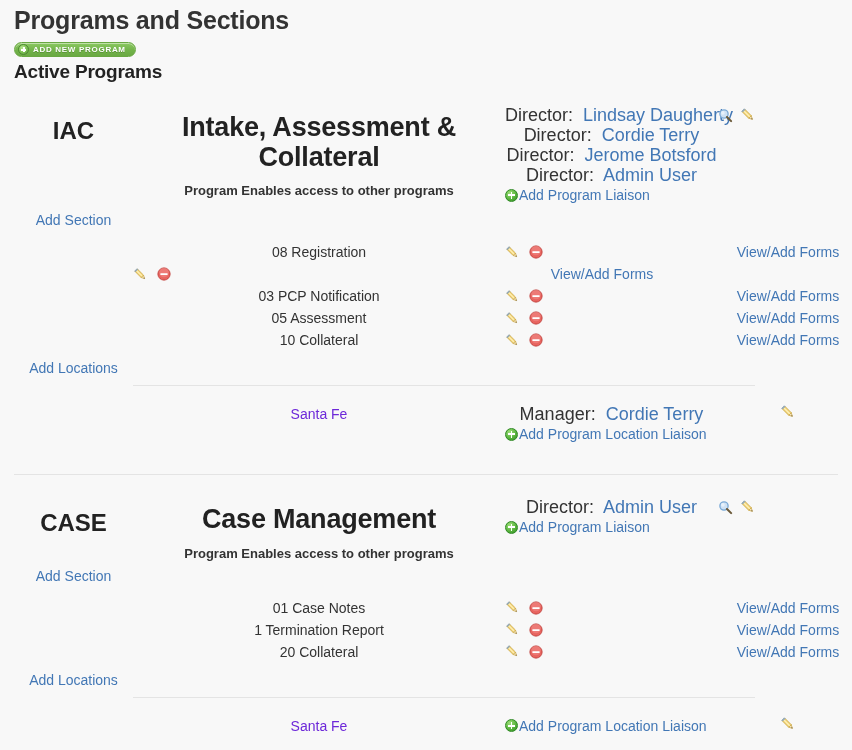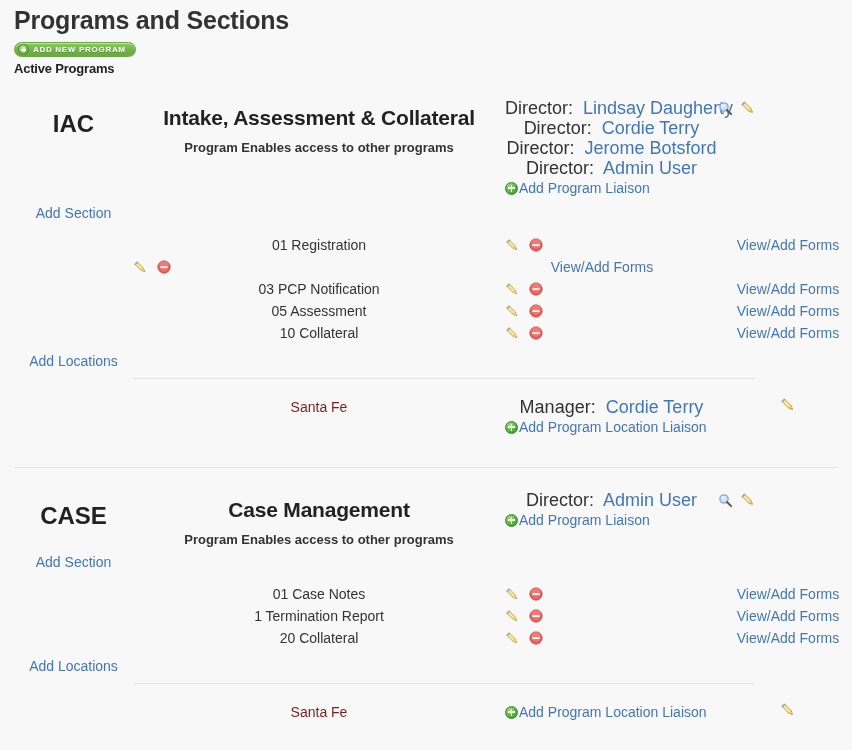--- a/index.html
+++ b/index.html
@@ -70,21 +70,21 @@
     background: #ffffff;
   }
   .plus-badge::before {
     left: 2px; right: 2px; top: 4px; height: 1.5px;
   }
   .plus-badge::after {
     top: 2px; bottom: 2px; left: 4px; width: 1.5px;
   }
 
   .section-heading {
-    font-size: 13px;
+    font-size: 19px;
     font-weight: bold;
     color: #222222;
     margin: 2px 0 0 14px;
     letter-spacing: -0.2px;
   }
 
   
   .program {
     position: relative;
     padding-top: 22px;
@@ -113,21 +113,21 @@
   }
 
   .program-code {
     font-size: 24px;
     font-weight: bold;
     color: #222222;
     line-height: 1;
     padding-top: 14px;
   }
   .program-name {
-    font-size: 21px;
+    font-size: 27px;
     font-weight: bold;
     color: #222222;
     line-height: 1.1;
     margin: 8px 0 0 0;
     letter-spacing: -0.2px;
   }
   .program-note {
     font-size: 13px;
     font-weight: bold;
     color: #333333;
@@ -227,21 +227,21 @@
 
   
   .loc-row {
     display: flex;
     align-items: flex-start;
   }
   .loc-name {
     flex: 0 0 372px;
     width: 372px;
     font-size: 14px;
-    color: #7f1d1d;
+    color: #6d28d9;
     line-height: 20px;
   }
   .loc-info {
     flex: 0 0 213px;
     width: 213px;
   }
   .loc-icons {
     flex: 1 1 auto;
     padding-left: 6px;
   }
@@ -331,21 +331,21 @@
       </div>
     </div>
 
     <div class="col-left" style="padding-top:6px;">
       <a class="link addsec-link">Add Section</a>
     </div>
 
     <div class="sections">
   <div class="section-row">
     <div class="sec-spacer"></div>
-    <div class="sec-name">01 Registration</div>
+    <div class="sec-name">08 Registration</div>
     <div class="sec-icons">
       <span class="icon">
         <svg width="15" height="15" viewBox="0 0 16 16">
           <g transform="rotate(-45 8 8)">
             <rect x="6.2" y="1.6" width="3.6" height="9.2" fill="#f5d77a" stroke="#c9a43f" stroke-width="0.8"></rect>
             <rect x="7.4" y="1.6" width="1.2" height="9.2" fill="#fdefb8"></rect>
             <polygon points="6.2,10.8 9.8,10.8 8,14.2" fill="#f2e3c0" stroke="#c9a43f" stroke-width="0.7"></polygon>
             <polygon points="7.3,13.1 8.7,13.1 8,14.4" fill="#5a4a33"></polygon>
             <rect x="6.2" y="1.0" width="3.6" height="1.1" fill="#9fb7cc" stroke="#7a93a8" stroke-width="0.6"></rect>
           </g>

